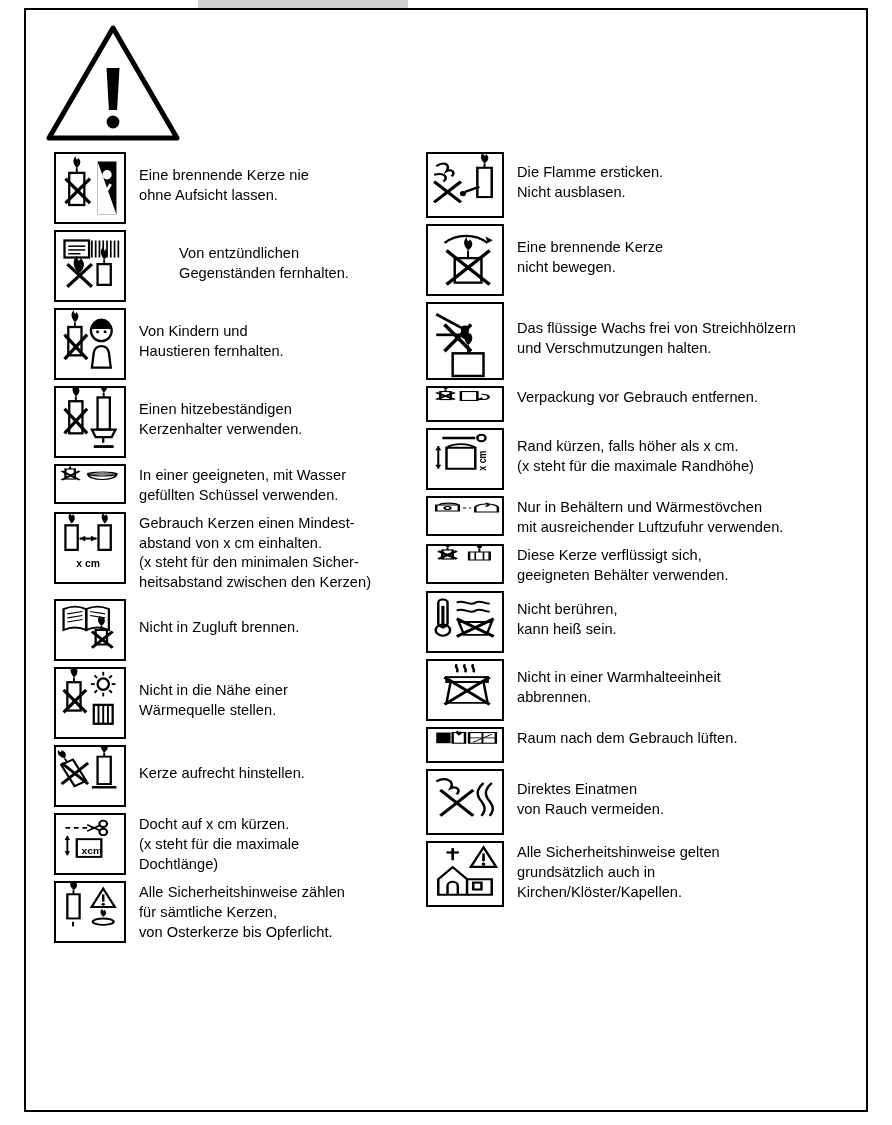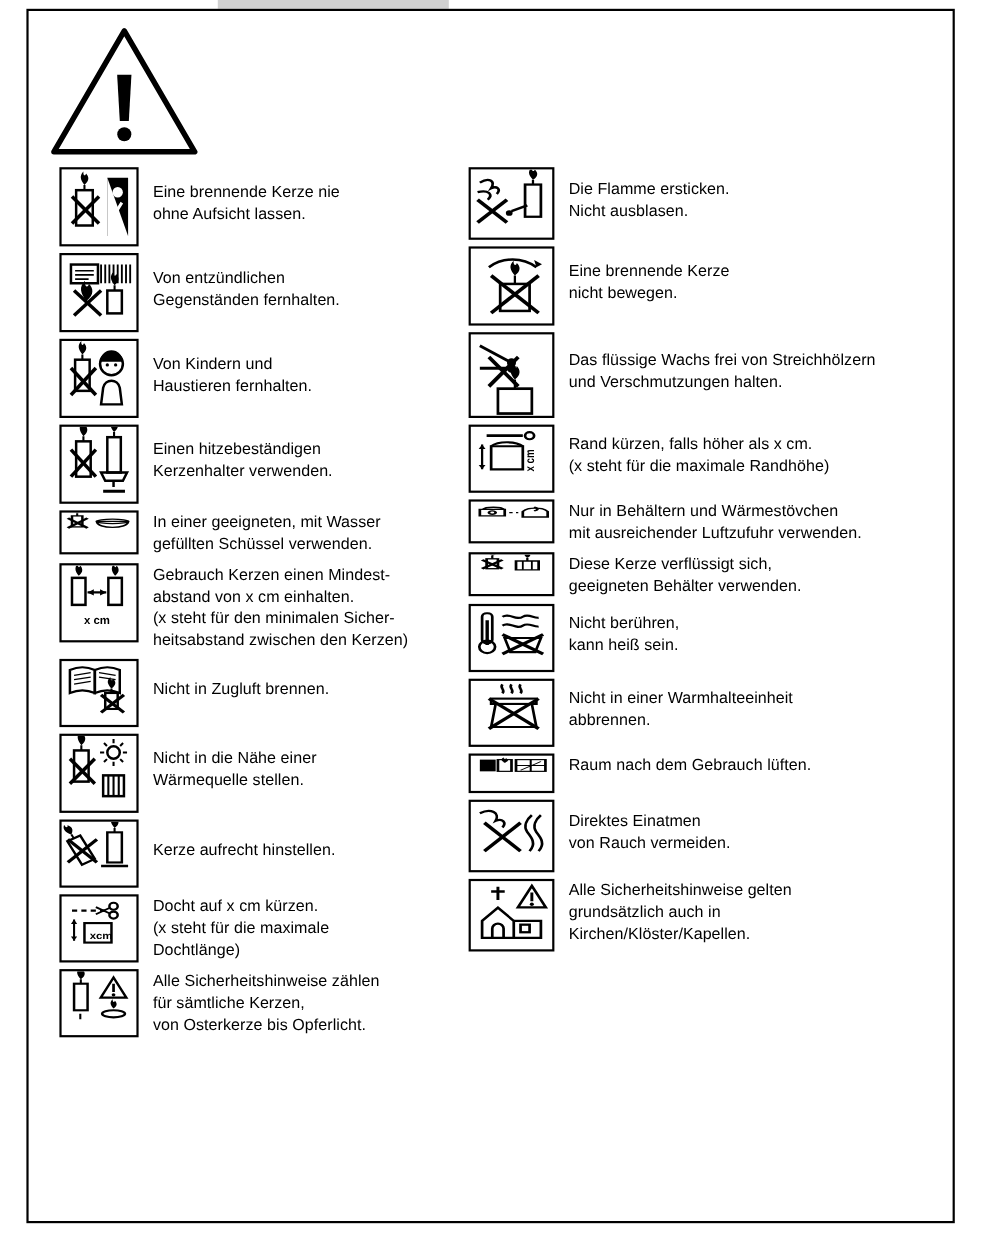--- a/index.html
+++ b/index.html
@@ -173,21 +173,21 @@
     c 4.5 4.5 5.25 10.5 -2.25 16.5 Z" fill="#000"></path>
     <rect x="44" y="34" width="14" height="22" stroke="#000" fill="none" stroke-width="2.4"></rect>
     <line x1="51" y1="34" x2="51" y2="29" stroke="#000" stroke-width="2"></line>
     <path d="M51 29 c -4 -5 -5 -9 -1 -13
     c -0.5 4 2 5 2.5 2
     c 3 3 3.5 7 -1.5 11 Z" fill="#000"></path>
     <line x1="12" y1="34" x2="38" y2="58" stroke="#000" stroke-width="3.4"></line>
           <line x1="38" y1="34" x2="12" y2="58" stroke="#000" stroke-width="3.4"></line>
               </svg>
             </div>
-            <div class="row-text" style="padding-top: 14px;">Von entzündlichen
+            <div class="row-text" style="padding-top: 14px; margin-left: 40px;">Von entzündlichen
 Gegenständen fernhalten.</div>
           </div>
           <div class="row">
             <div class="icon-box" style="width: 72px; height: 72px;">
               <svg width="68" height="68" viewBox="0 0 72 72" preserveAspectRatio="none">
     <rect x="13" y="18" width="14" height="30" stroke="#000" fill="none" stroke-width="2.4"></rect>
     <line x1="20" y1="18" x2="20" y2="13" stroke="#000" stroke-width="2"></line>
     <path d="M20 13 c -4 -5 -5 -9 -1 -13
     c -0.5 4 2 5 2.5 2
     c 3 3 3.5 7 -1.5 11 Z" fill="#000"></path>
@@ -428,20 +428,37 @@
     <line x1="39" y1="48" x2="39" y2="40" stroke="#000" stroke-width="2"></line>
     <path d="M39 40 c -4.4 -5.5 -5.5 -9.9 -1.1 -14.3
     c -0.55 4.4 2.2 5.5 2.75 2.2
     c 3.3000000000000003 3.3000000000000003 3.8500000000000005 7.700000000000001 -1.6500000000000001 12.100000000000001 Z" fill="#000"></path>
               </svg>
             </div>
             <div class="row-text" style="padding-top: 17px;">Das flüssige Wachs frei von Streichhölzern
 und Verschmutzungen halten.</div>
           </div>
           <div class="row">
+            <div class="icon-box" style="width: 78px; height: 36px;">
+              <svg width="74" height="32" viewBox="0 0 72 72" preserveAspectRatio="none">
+    <rect x="12" y="8" width="10" height="18" stroke="#000" fill="none" stroke-width="2.4"></rect>
+    <line x1="17" y1="8" x2="17" y2="3" stroke="#000" stroke-width="2"></line>
+    <path d="M17 3 c -4 -5 -5 -9 -1 -13
+    c -0.5 4 2 5 2.5 2
+    c 3 3 3.5 7 -1.5 11 Z" fill="#000"></path>
+    <line x1="8" y1="10" x2="26" y2="26" stroke="#000" stroke-width="3.4"></line>
+          <line x1="26" y1="10" x2="8" y2="26" stroke="#000" stroke-width="3.4"></line>
+    <rect x="32" y="8" width="16" height="20" stroke="#000" fill="none" stroke-width="2.4"></rect>
+    <path d="M52 14 c8 0 10 10 2 12 l-6 0" stroke="#000" fill="none" stroke-width="2.4"></path>
+    <path d="M48 24 l5 -3 v6 Z" fill="#000"></path>
+              </svg>
+            </div>
+            <div class="row-text">Verpackung vor Gebrauch entfernen.</div>
+          </div>
+          <div class="row">
             <div class="icon-box" style="width: 78px; height: 62px;">
               <svg width="74" height="58" viewBox="0 0 72 72" preserveAspectRatio="none">
     <line x1="14" y1="10" x2="46" y2="10" stroke="#000" stroke-width="3"></line>
     <circle cx="52" cy="10" r="4" stroke="#000" fill="none" stroke-width="2.4"></circle>
     <path d="M18 22 h28 v26 h-28 Z" stroke="#000" fill="none" stroke-width="2.4"></path>
     <path d="M18 22 c6 -6 22 -6 28 0" stroke="#000" fill="none" stroke-width="2.4"></path>
     <line x1="10" y1="20" x2="10" y2="48" stroke="#000" stroke-width="2"></line>
     <path d="M10 20 l-3 5 h6 Z" fill="#000"></path>
                 <path d="M10 48 l-3 -5 h6 Z" fill="#000"></path>
     <text x="56" y="38" font-family="Liberation Sans, sans-serif" font-size="11" font-weight="bold" text-anchor="middle" fill="#000" transform="rotate(-90 56 38)">x cm</text>

